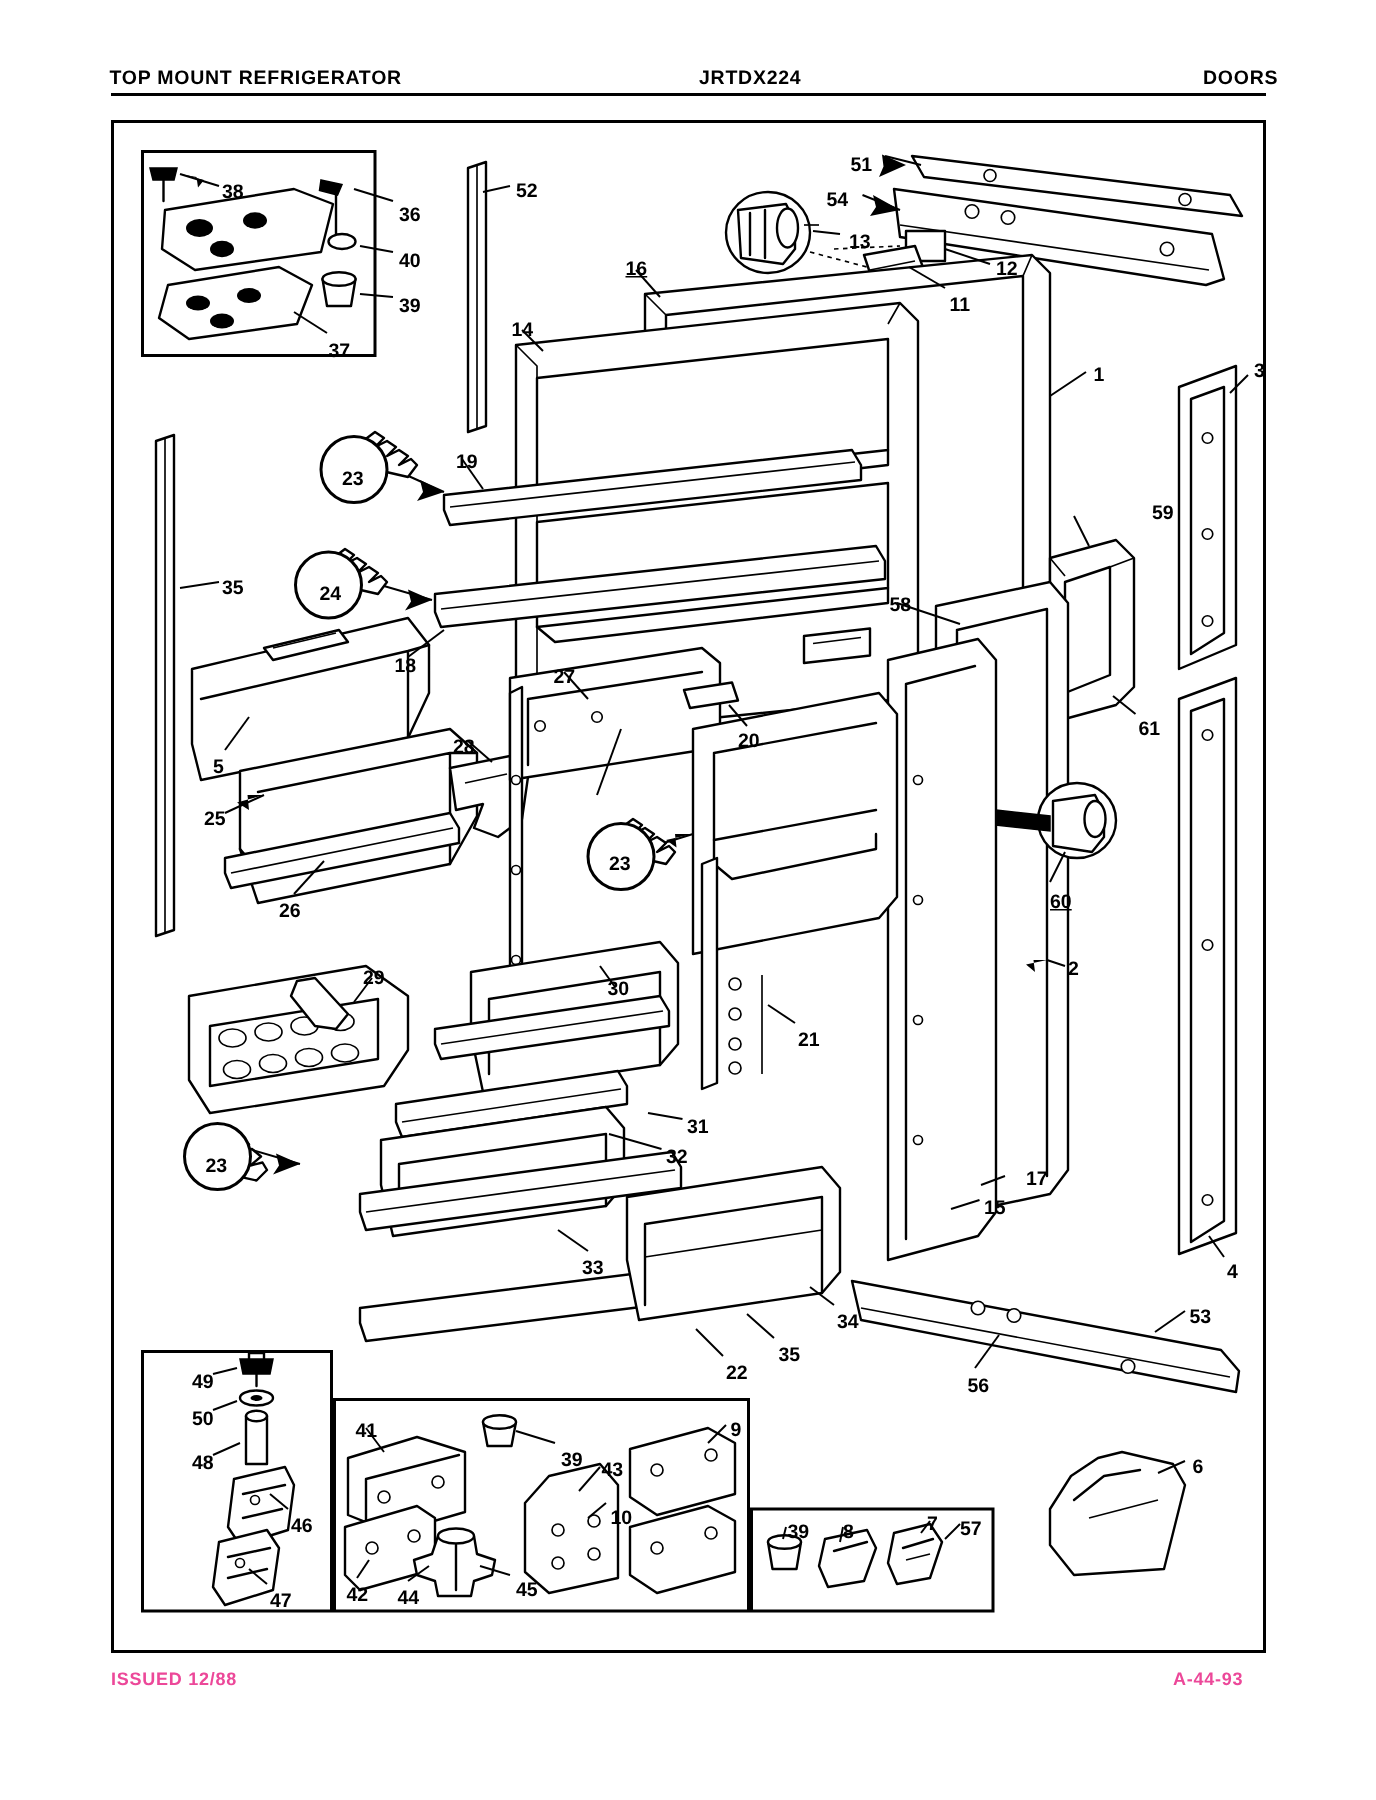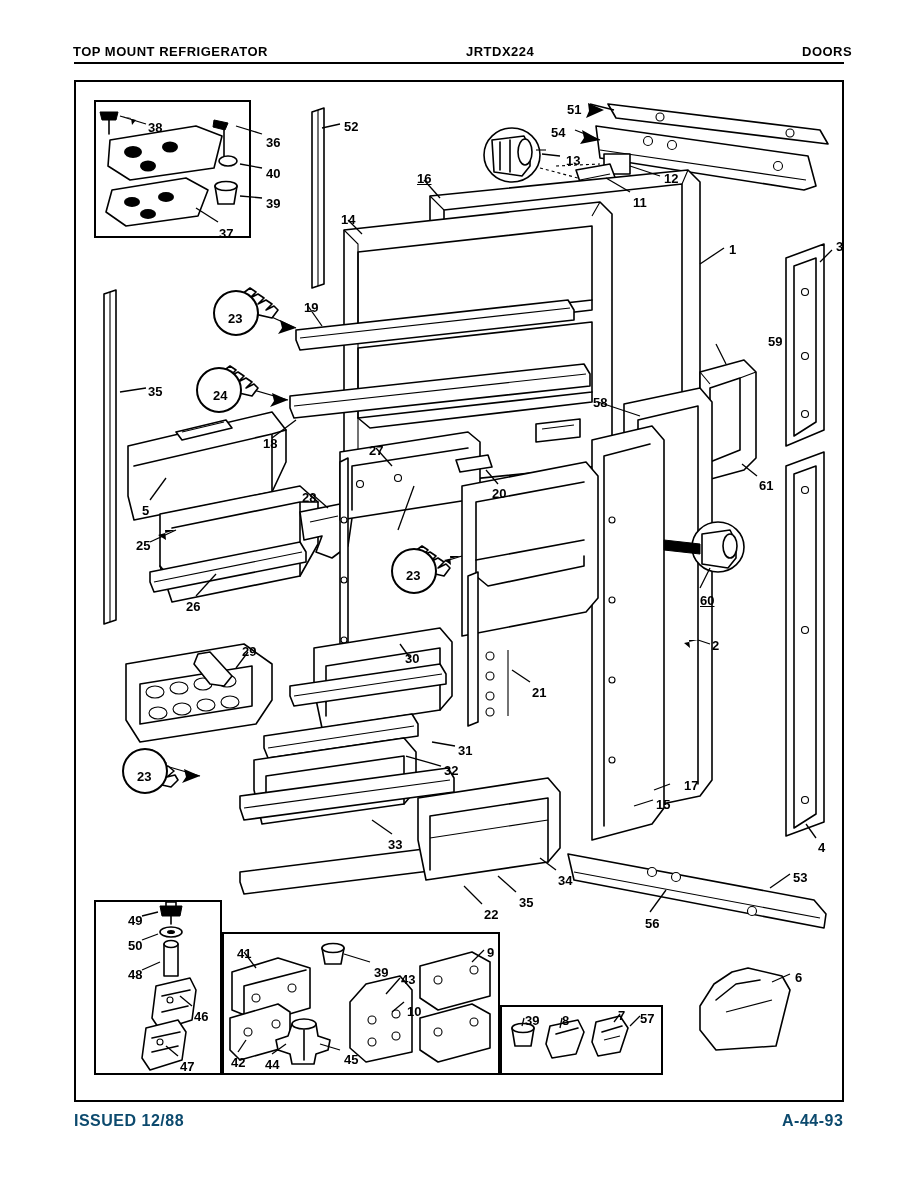--- a/index.html
+++ b/index.html
@@ -34,24 +34,24 @@
     position: absolute;
     left: 74px;
     top: 62px;
     width: 770px;
     height: 2px;
     background: #000;
   }
   .ftr {
     position: absolute;
     top: 1112px;
-    font-size: 16px;
+    font-size: 12px;
     font-weight: bold;
     letter-spacing: 0.5px;
-    color: #0c4a6e;
+    color: #ec4899;
     white-space: nowrap;
   }
   .ftr-left { left: 74px; }
   .ftr-right{ left: 782px; }
 
   .frame {
     position: absolute;
     left: 74px;
     top: 80px;
     width: 770px;

